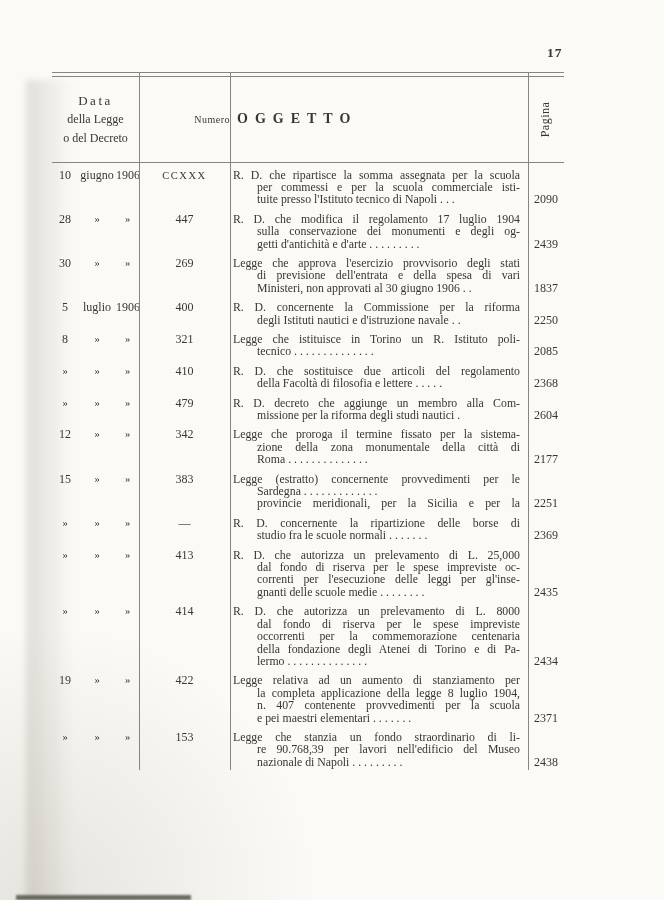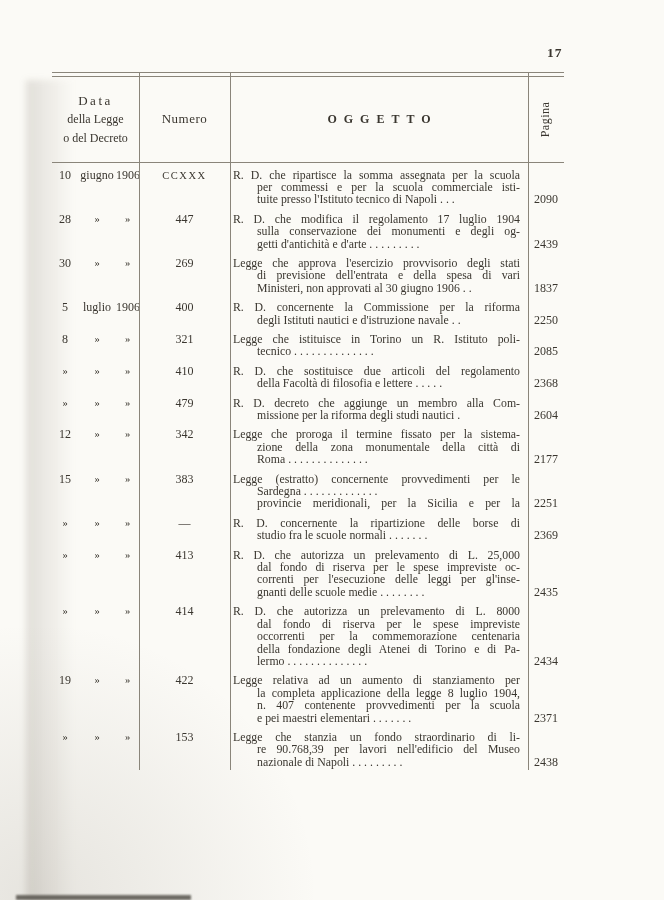--- a/index.html
+++ b/index.html
@@ -54,23 +54,23 @@
   .vrule.v3 { left: 476px; }
   .thead {
     height: 85px;
     border-bottom: 1px solid var(--rule, #8a857a);
     display: grid;
     grid-template-columns: 87px 91px 298px 36px;
     align-items: center;
   }
   .h-data { text-align: center; font-size: 12px; line-height: 19px; }
   .h-data .d-line1 { font-size: 13px; letter-spacing: 2.5px; }
-  .h-numero { text-align: center; font-size: 13px; letter-spacing: 0.5px; }
+  .h-numero { text-align: right; font-size: 10px; letter-spacing: 0.5px; }
   .h-oggetto {
-    text-align: center; font-size: 12px; font-weight: bold;
+    text-align: left; font-size: 14px; font-weight: bold;
     letter-spacing: 7px; text-indent: 7px;
   }
   .h-pagina { display: flex; align-items: center; justify-content: center; }
   .h-pagina .rot {
     transform: rotate(-90deg);
     font-size: 12px; letter-spacing: 0.5px; white-space: nowrap;
   }
   .tbody { padding-top: 6px; }
   .trow {
     display: grid;

